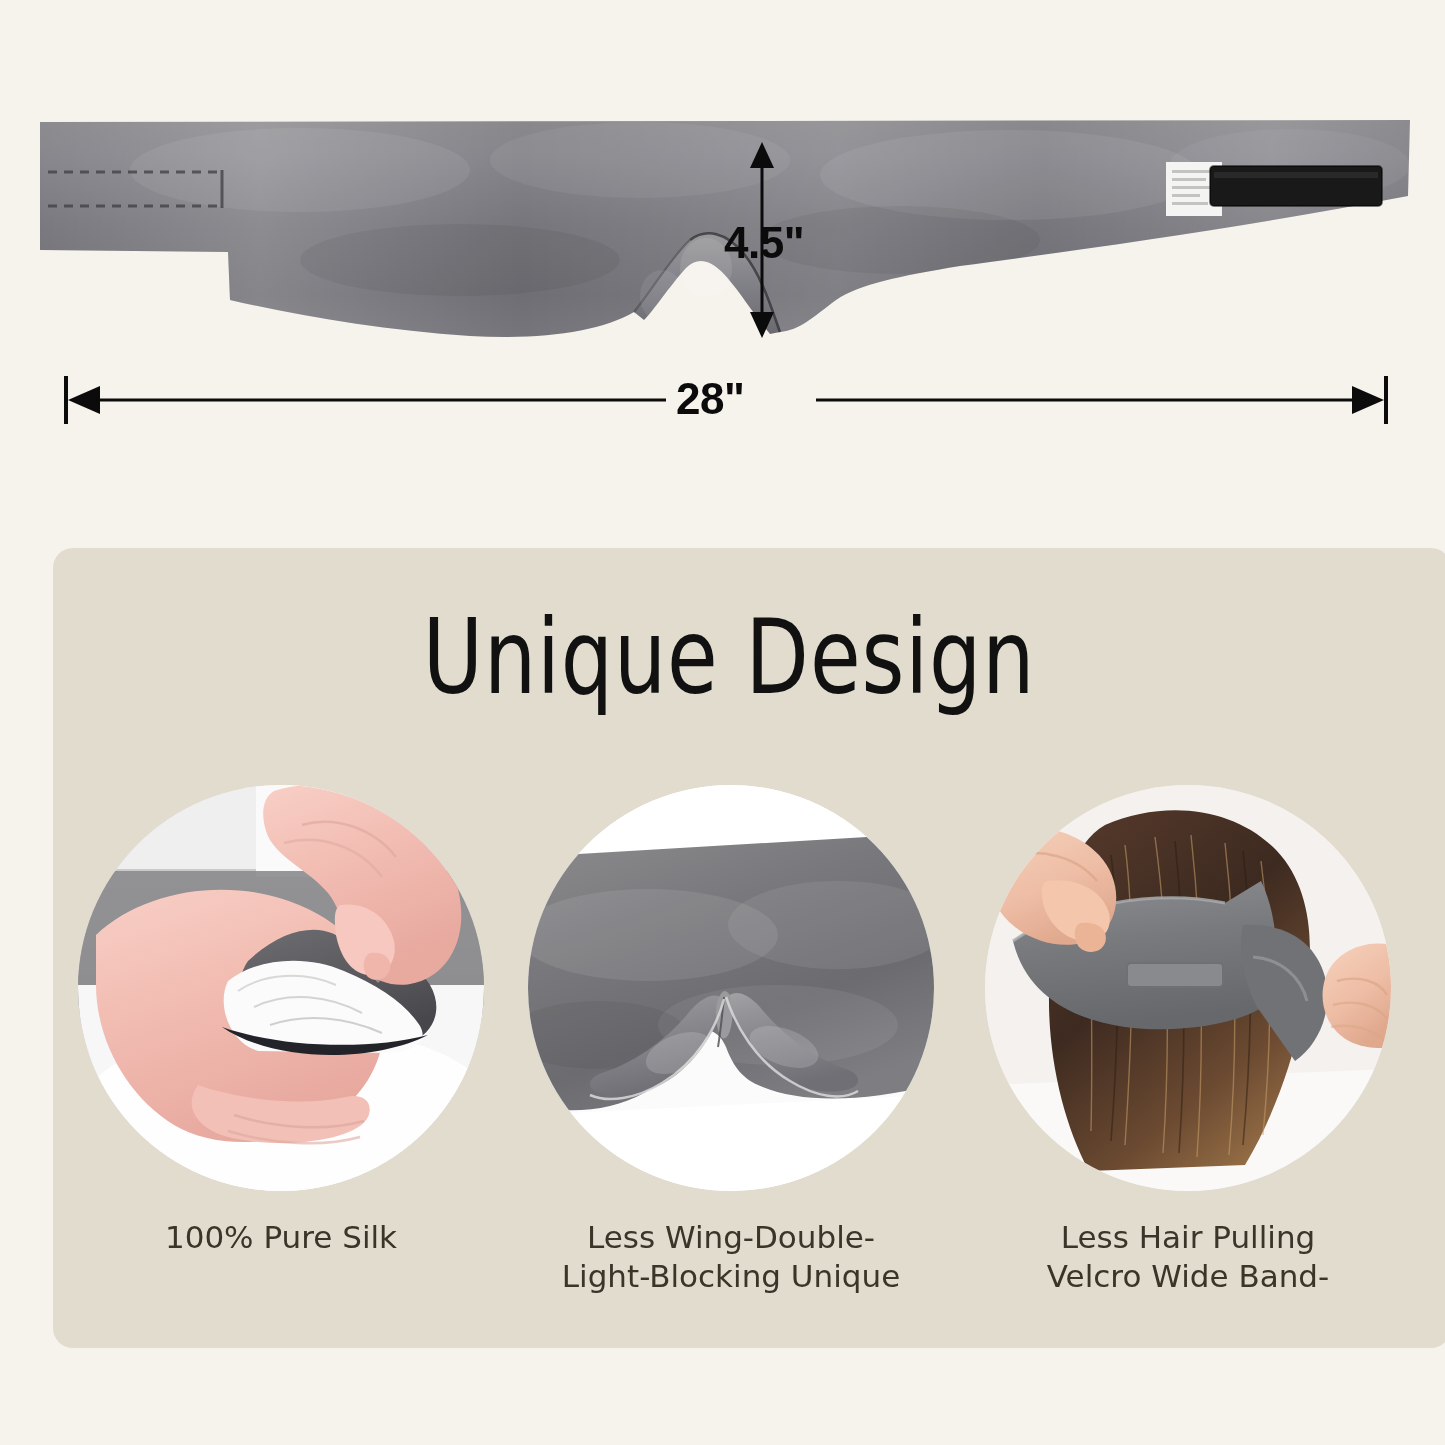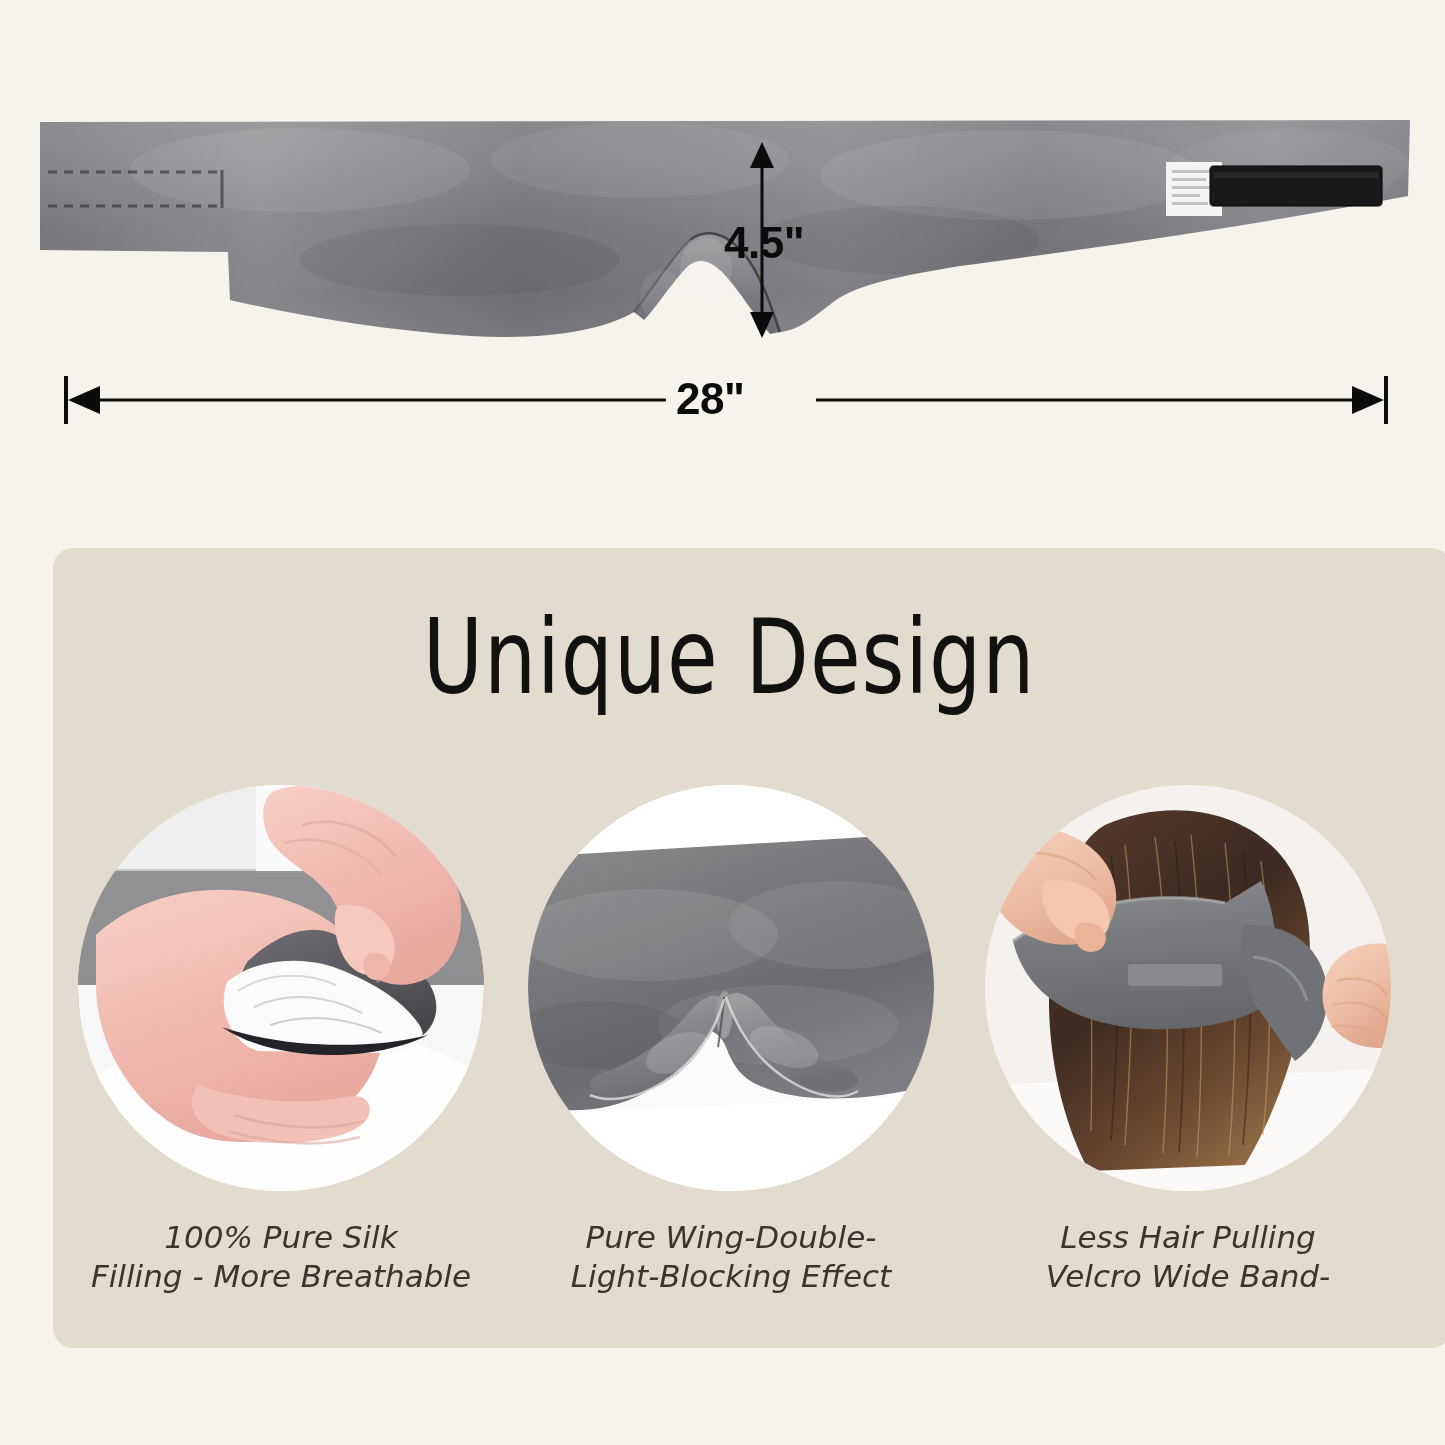--- a/index.html
+++ b/index.html
@@ -88,21 +88,21 @@
     background: #f1efee;
   }
   .feature-caption {
     margin-top: 27px;
     text-align: center;
     font-size: 31px;
     line-height: 1.27;
     color: #3b3429;
     font-family: "DejaVu Sans", "Liberation Sans", sans-serif;
   }
-  .feature-caption .cap-line { display: block; font-style: italic; }
+  .feature-caption .cap-line { display: block; }
 
   .photo-svg { position: absolute; left: 0; top: 0; width: 406px; height: 406px; }
 </style>
 </head>
 <body>
 
 <div id="page">
 
   <div id="hero">
 
@@ -271,21 +271,20 @@
           <path d="M 262,120 C 288,116 310,132 316,156 C 320,176 308,192 290,190
                    C 272,188 262,170 258,150 C 256,134 256,124 262,120 Z" fill="#f6c8bf"></path>
           <path d="M 292,168 C 306,166 314,174 312,184 C 310,194 298,198 290,192
                    C 284,186 284,172 292,168 Z" fill="#f0b5ab"></path>
           <path d="M 224,40 C 258,30 296,44 318,72" stroke="#dfa99f" stroke-width="2.5" fill="none" opacity="0.7"></path>
           <path d="M 206,58 C 242,48 282,62 304,92" stroke="#dfa99f" stroke-width="2.5" fill="none" opacity="0.55"></path>
         </svg>
       </div>
       <div class="feature-caption">
         <span class="cap-line">100% Pure Silk</span>
-        <span class="cap-line">Filling - More Breathable</span>
       </div>
     </div>
 
     <div class="feature-col" id="feature-col-1">
       <div class="feature-photo">
         <svg class="photo-svg" viewBox="0 0 406 406">
           <defs>
             <linearGradient id="maskG2" x1="0.1" y1="0" x2="0.6" y2="1">
               <stop offset="0%" stop-color="#8a8a8c"></stop>
               <stop offset="35%" stop-color="#79797d"></stop>
@@ -326,22 +325,22 @@
                    C 186,238 186,212 196,206 Z" fill="#9b9b9e"></path>
           <path d="M 196,212 C 194,232 192,250 190,262" stroke="#4d4d52" stroke-width="2" fill="none" opacity="0.8"></path>
 
           <path d="M 196,214 C 188,244 168,278 134,298 C 108,314 80,318 62,310" fill="none" stroke="#d9d9dc" stroke-width="2.5" opacity="0.85"></path>
           <path d="M 198,212 C 208,242 228,276 262,296 C 288,312 314,316 330,306" fill="none" stroke="#d9d9dc" stroke-width="2.5" opacity="0.85"></path>
           <ellipse cx="150" cy="268" rx="34" ry="18" fill="#ffffff" opacity="0.16" transform="rotate(-22 150 268)"></ellipse>
           <ellipse cx="256" cy="262" rx="36" ry="18" fill="#ffffff" opacity="0.16" transform="rotate(20 256 262)"></ellipse>
         </svg>
       </div>
       <div class="feature-caption">
-        <span class="cap-line">Pure Wing-Double-</span>
-        <span class="cap-line">Light-Blocking Effect</span>
+        <span class="cap-line">Less Wing-Double-</span>
+        <span class="cap-line">Light-Blocking Unique</span>
       </div>
     </div>
 
     <div class="feature-col" id="feature-col-2">
       <div class="feature-photo">
         <svg class="photo-svg" viewBox="0 0 406 406">
           <defs>
             <linearGradient id="hairG" x1="0.2" y1="0" x2="0.8" y2="1">
               <stop offset="0%" stop-color="#53382a"></stop>
               <stop offset="40%" stop-color="#3d2a20"></stop>

